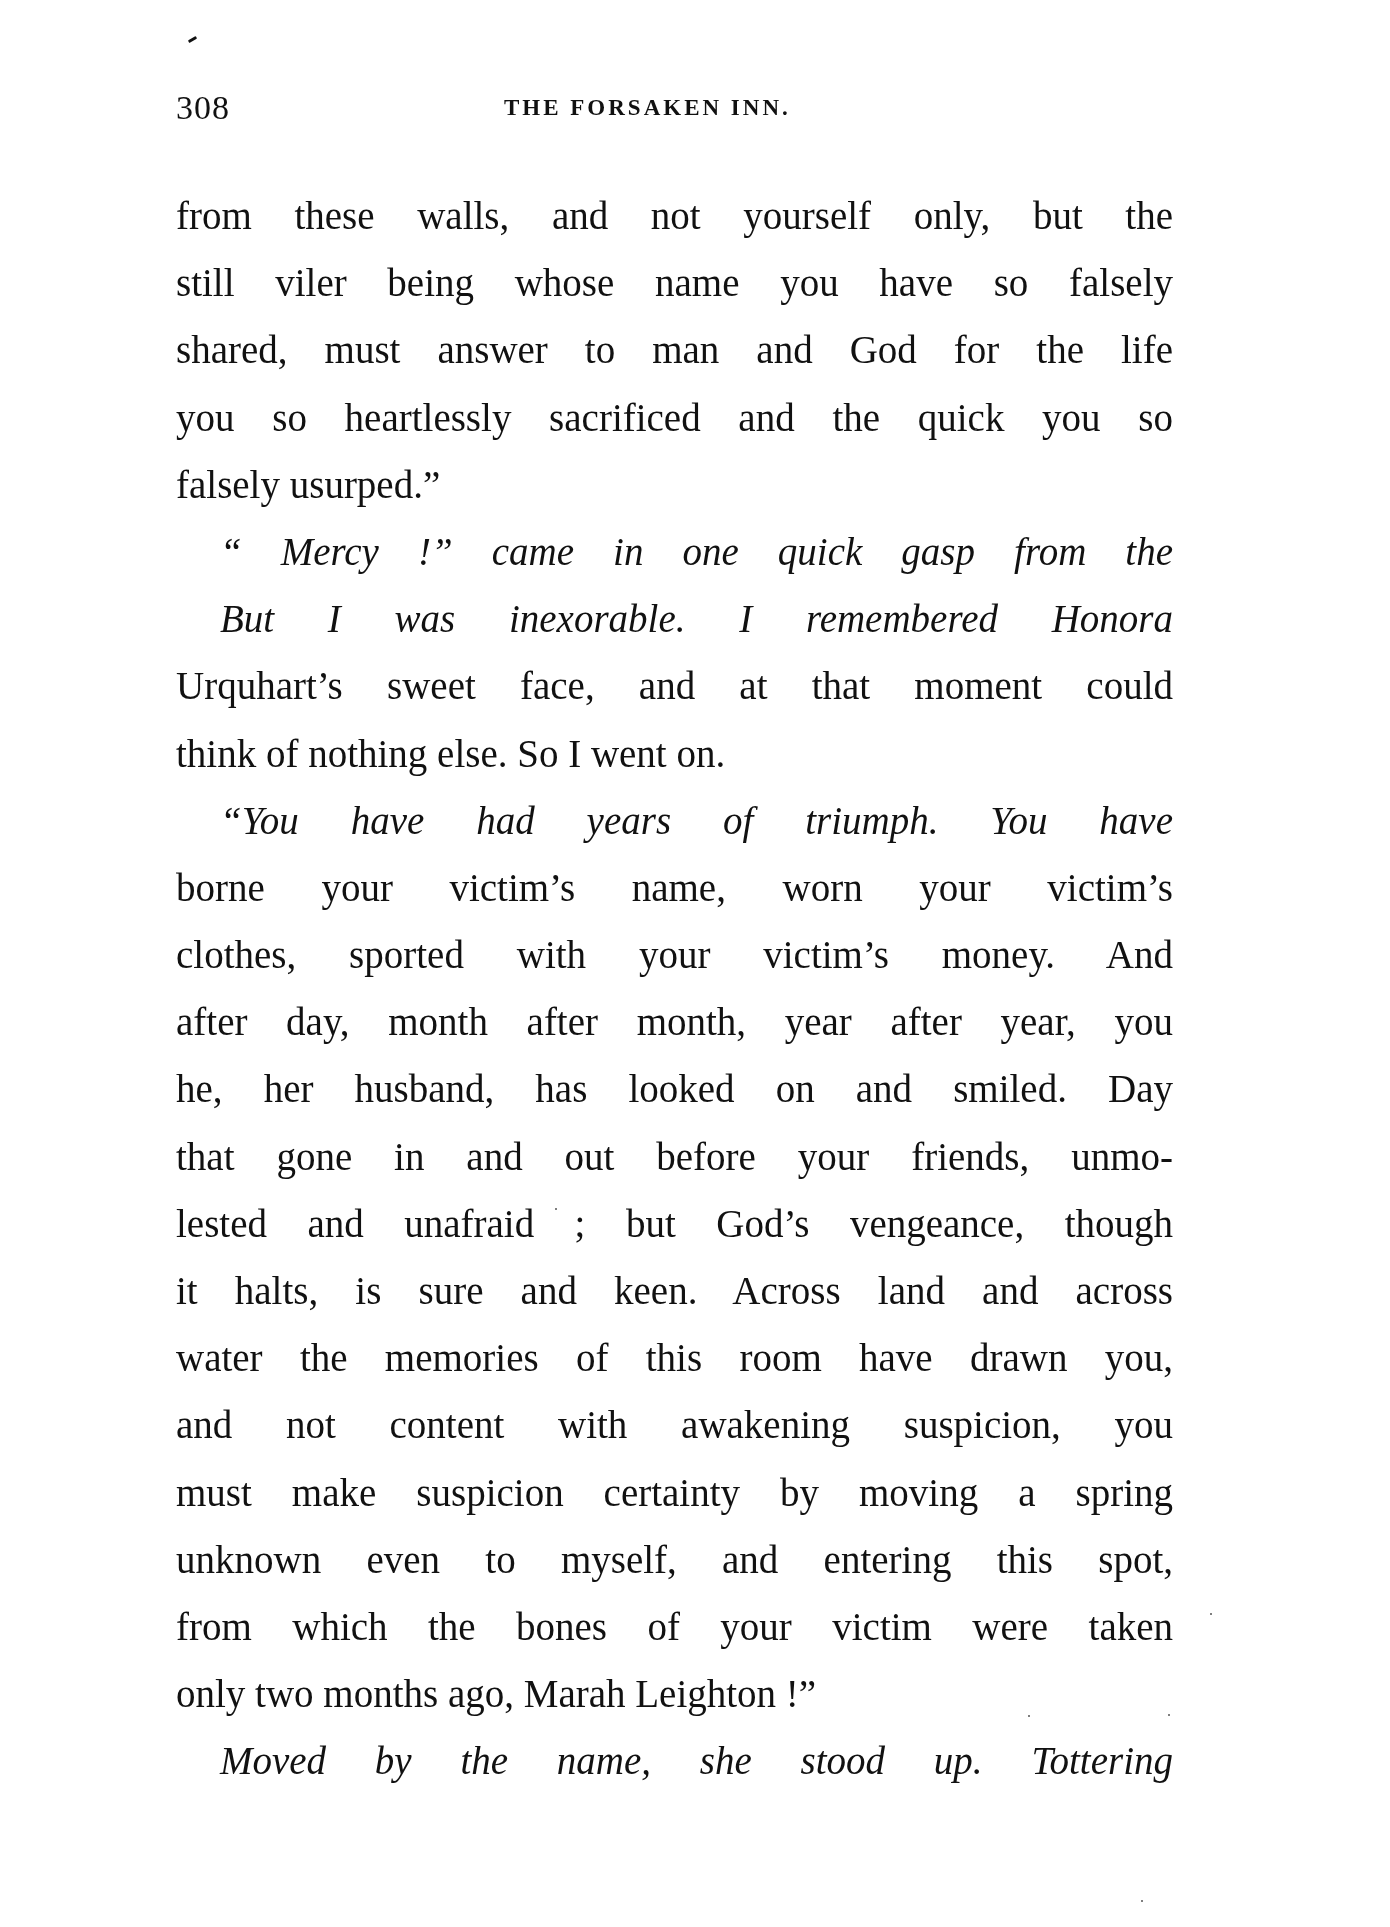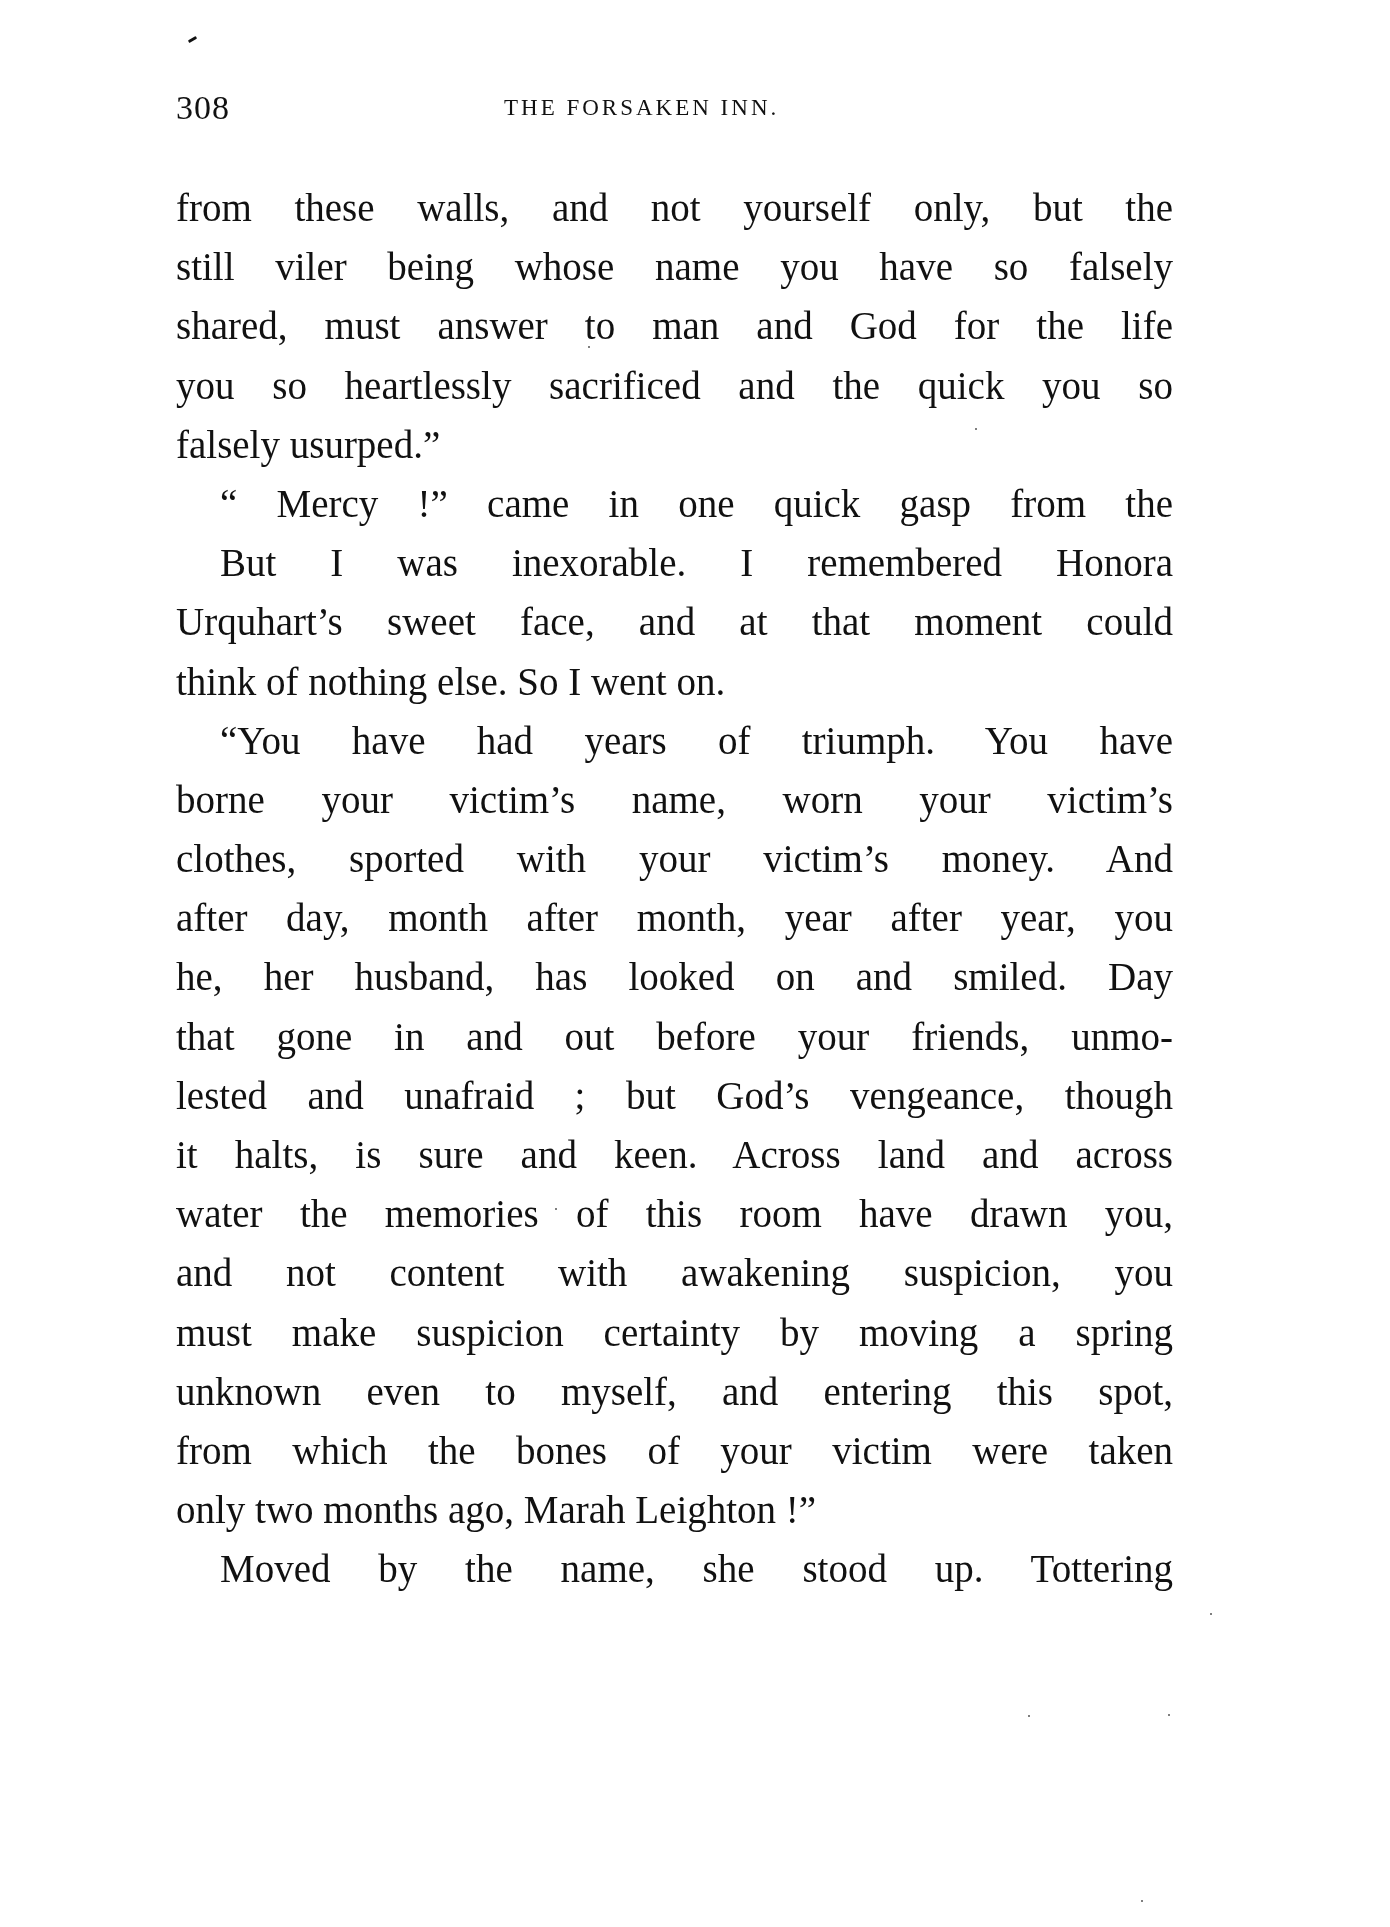--- a/index.html
+++ b/index.html
@@ -46,21 +46,21 @@
       font-size: 34px;
       line-height: 40px;
       letter-spacing: 1px;
     }
     .running-title {
       position: absolute;
       left: 328px;
       top: 4px;
       font-size: 23px;
       line-height: 32px;
-      font-weight: normal;
+      font-weight: bold;
       letter-spacing: 3px;
     }
     .body-text {
       position: absolute;
       left: 176px;
       top: 178px;
       width: 997px;
     }
     .line {
       display: block;
@@ -70,26 +70,28 @@
       text-align: justify;
       text-align-last: justify;
       white-space: nowrap;
       overflow: visible;
     }
     .line.last {
       text-align-last: left;
     }
     .line.indent {
       padding-left: 44px;
+      font-style: italic;
     }
     .line-inner {
       display: block;
       text-align: justify;
       text-align-last: inherit;
       white-space: normal;
+      margin-top: 8px;
     }
     .speck {
       position: absolute;
       width: 2px;
       height: 2px;
       background: #555;
       border-radius: 1px;
     }
   </style>
 </head>

